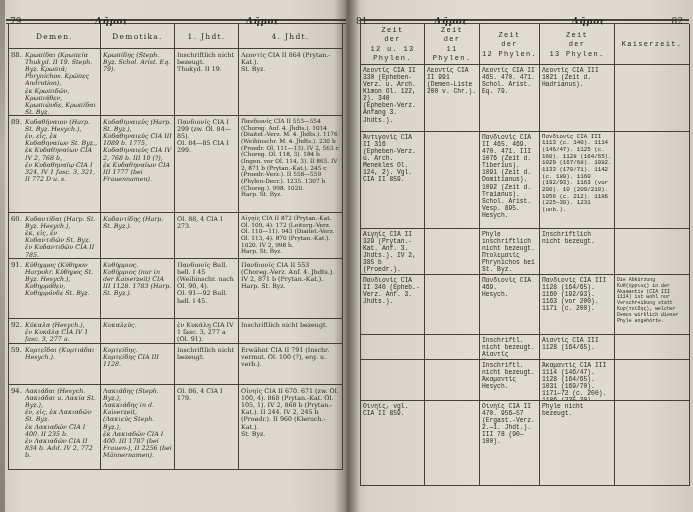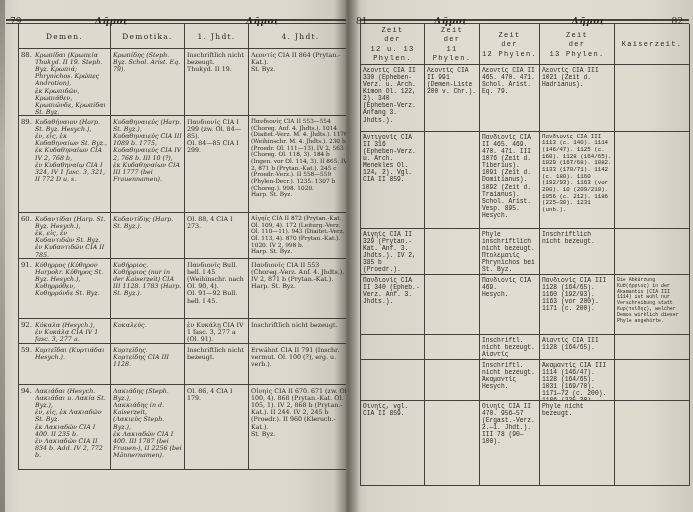--- a/index.html
+++ b/index.html
@@ -19,21 +19,21 @@
   .pagehead { display:flex; align-items:baseline; padding:4px 10px 1px 10px; font-size:9px; height:13px; }
   .ph-num  { width:26px; font-size:9px; }
   .ph-num.right { text-align:right; }
   .ph-head { flex:1; text-align:center; font-style:italic; font-weight:bold; font-size:9px; letter-spacing:.5px;margin-top:12px; }
 
   .toprule { height:2px; border-top:2.5px solid var(--rule); border-bottom:1px solid var(--rule); }
   .page-left  .toprule { margin:1px 6px 0 6px; }
   .page-right .toprule { margin:1px 4px 0 14px; }
 
   table.dtable { border-collapse:collapse; table-layout:fixed; }
-  .page-left  table.dtable { margin:0 18px; width:334px; }
+  .page-left  table.dtable { margin:0 8px; width:334px; }
   .page-right table.dtable { margin:0 4px 0 14px; width:329px;font-family:Liberation Mono, monospace; }
   .dtable td, .dtable th { border:1px solid var(--rule); vertical-align:top; padding:2px 2px 0 2px; overflow:hidden; }
   .dtable tr:first-child th { border-top:none; vertical-align:middle; text-align:center; }
   .dtable th { font-weight:normal; }
   .hc { font-size:7px; letter-spacing:1.3px; white-space:pre-line; line-height:1.35; }
   .page-left .hc { font-size:7.5px; }
   .page-left tr.hr th { height:22px; }
   .page-right tr.hr th { height:28px; }
 
   .cw { display:flex; }

